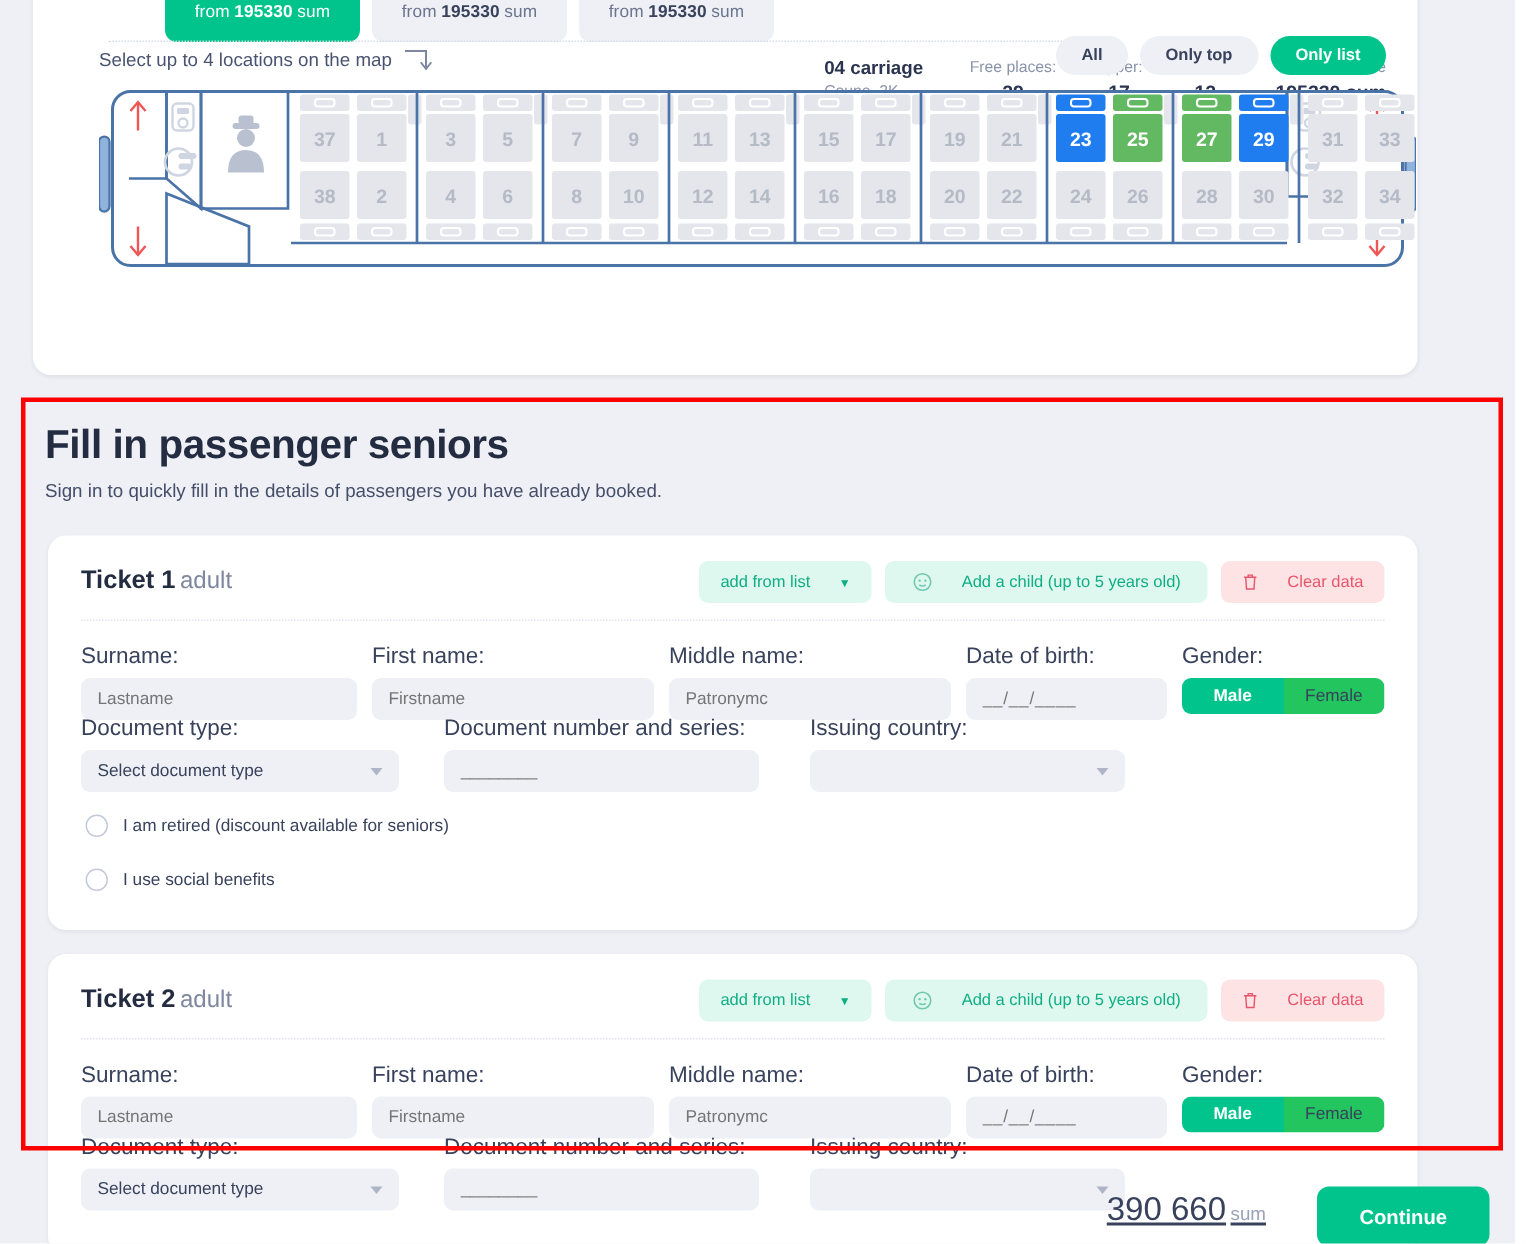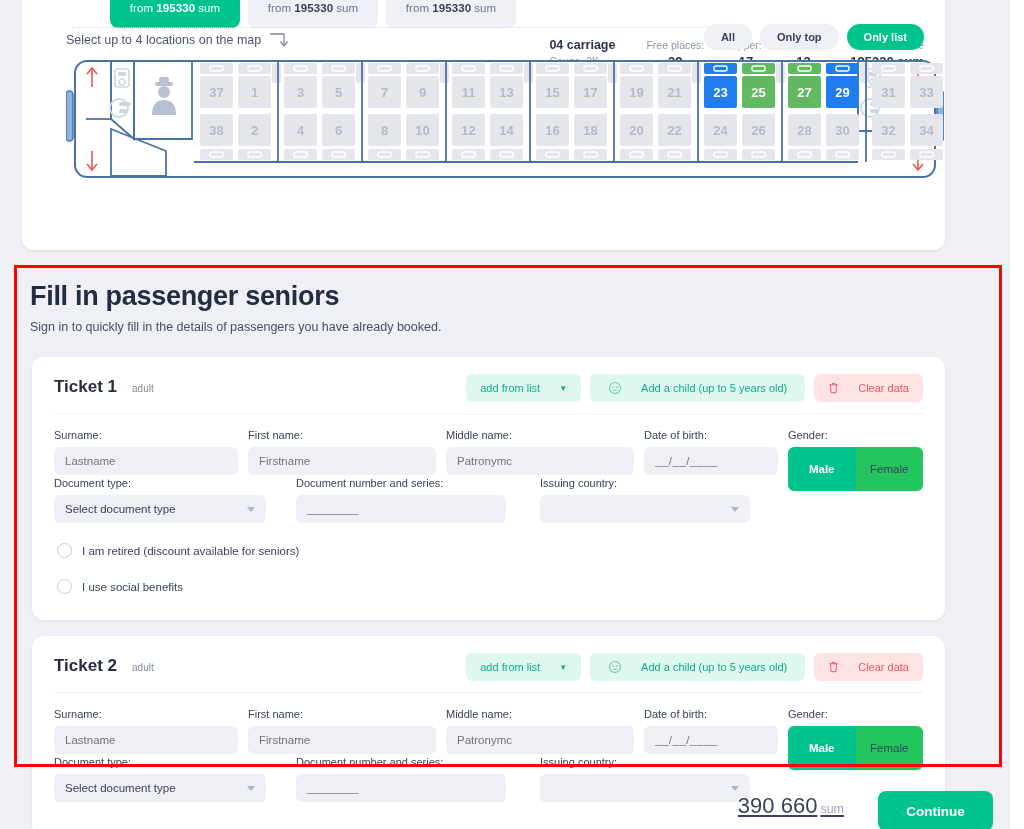--- a/index.html
+++ b/index.html
@@ -110,54 +110,54 @@
     box-shadow: 0 1px 3px rgba(30,40,70,.07);
   }
   #ticket1 { top: 357px; height: 263px; }
   #ticket2 { top: 636px; height: 200px; overflow: hidden; }
 
   .tk-head {
     position: absolute; left: 22px; top: 20px;
     font-size: 17px; color: #242c42;
   }
   .tk-head b { font-weight: 700; }
-  .tk-head span { font-size: 10px; color: #7e879f; font-weight: 400; margin-left: 15px; }
+  .tk-head span { font-size: 16px; color: #7e879f; font-weight: 400; margin-left: 3px; }
 
   .tk-actions { position: absolute; right: 22px; top: 17px; display: flex; gap: 9px; }
   .act {
     height: 28px; border-radius: 6px; display: flex; align-items: center; justify-content: flex-start;
     gap: 19px; font-size: 11px; padding: 0 14px; cursor: pointer; border: none;
     background: #def7ef; color: #0fae83; white-space: nowrap;
   }
   .act.danger { background: #fde3e3; color: #e8556d; }
   .act .caret { font-size: 8px; }
 
   .tk-dotted {
     position: absolute; left: 22px; right: 22px; top: 56px;
     border-top: 1.5px dotted #dfe3ec;
   }
 
   .frow { position: absolute; left: 22px; right: 22px; display: flex; gap: 10px; }
   .fgroup { display: flex; flex-direction: column; }
-  .flabel { font-size: 11px; color: #39425c; margin-bottom: 6px; }
+  .flabel { font-size: 15px; color: #39425c; margin-bottom: 6px; }
   .fctl {
     height: 28px; background: #eef0f5; border-radius: 6px;
     display: flex; align-items: center; padding: 0 11px;
     font-size: 11.5px; color: #aeb5c6;
     border: none; width: 100%;
   }
   .fctl.dark { color: #39425c; }
   .fctl .caret-dn {
     margin-left: auto; width: 0; height: 0;
     border-left: 4px solid transparent; border-right: 4px solid transparent;
     border-top: 5px solid #aeb5c6;
   }
   .dob-ph { letter-spacing: .5px; }
 
-  .gender-seg { display: flex; height: 44px; border-radius: 6px; overflow: hidden; width: 100%; }
+  .gender-seg { display: flex; height: 24px; border-radius: 6px; overflow: hidden; width: 100%; }
   .gseg {
     flex: 1; display: flex; align-items: center; justify-content: center;
     font-size: 11.5px; background: #22c55e; color: #39425c; cursor: pointer;
   }
   .gseg.on { background: #00c48c; color: #ffffff; font-weight: 600; }
 
   .check-row {
     position: absolute; left: 25px; display: flex; align-items: center; gap: 10px;
     font-size: 11.5px; color: #39425c;
   }

